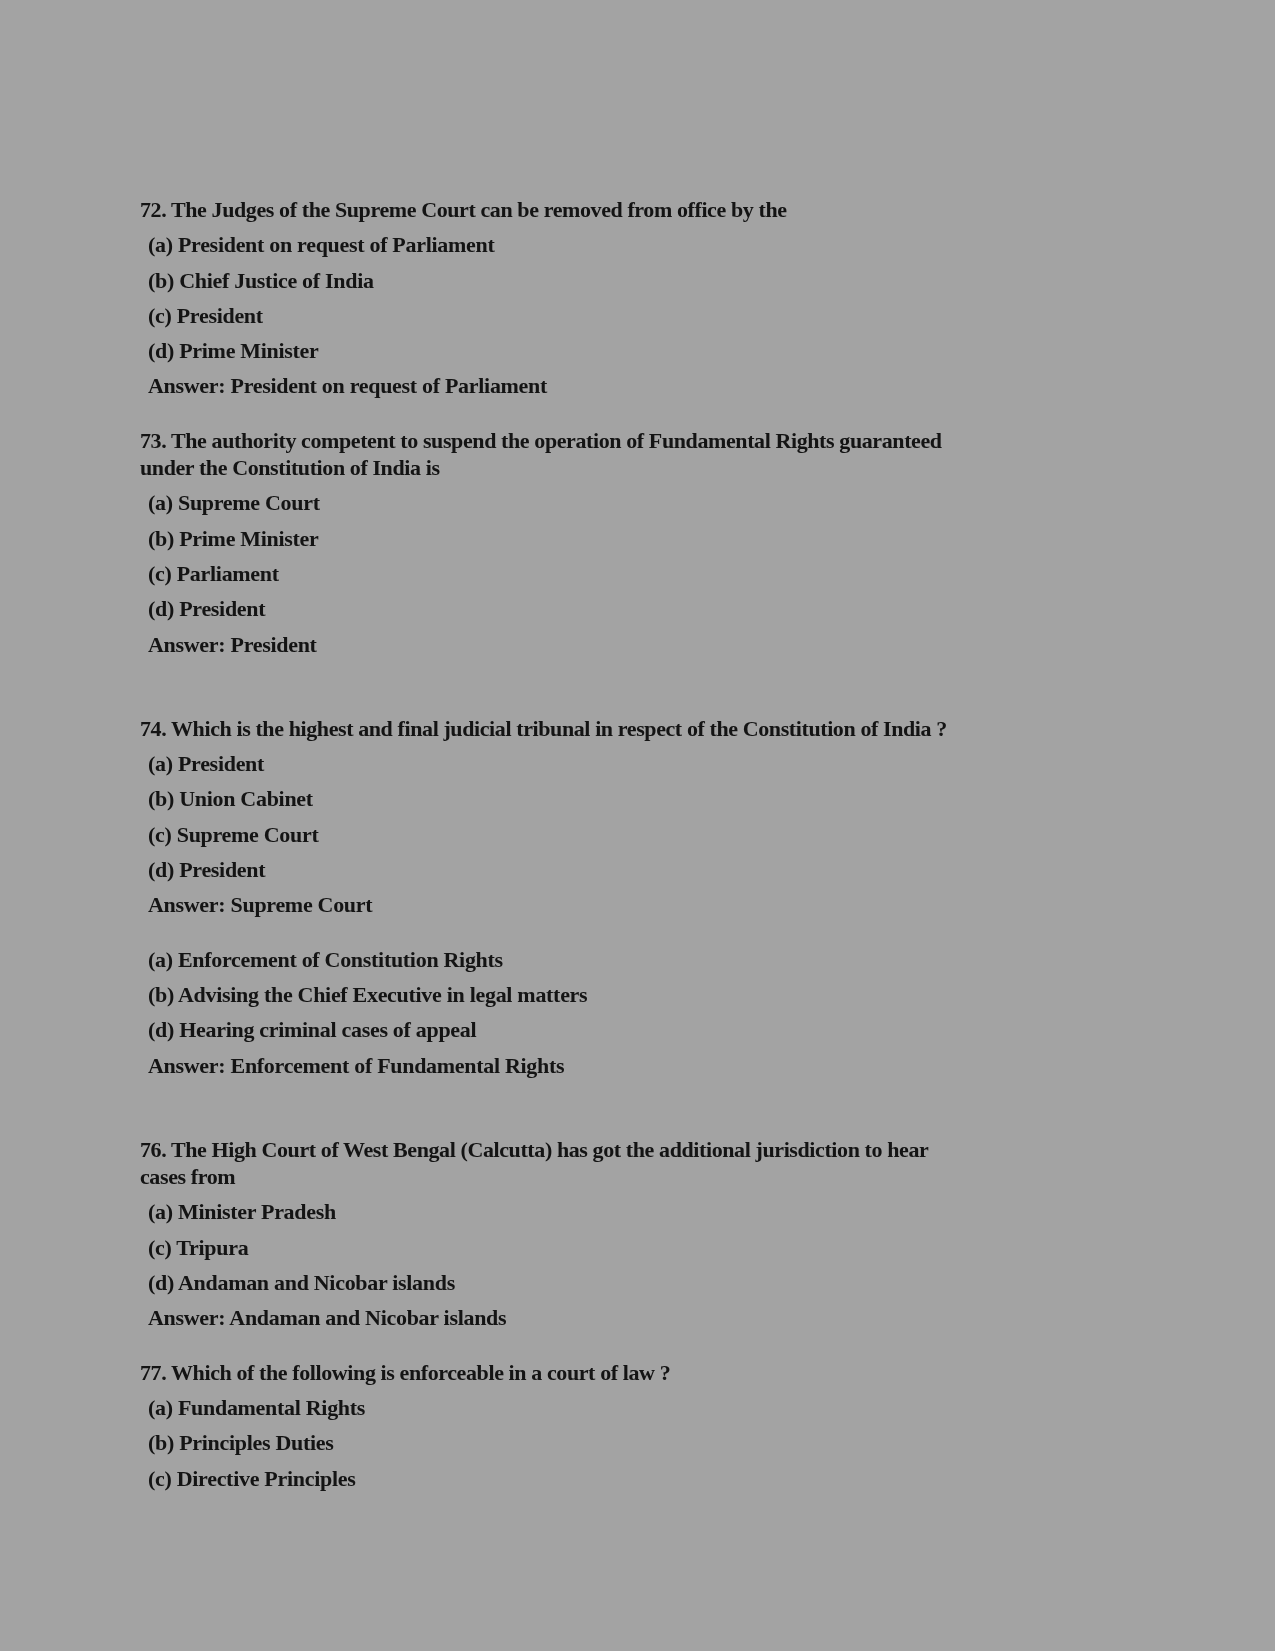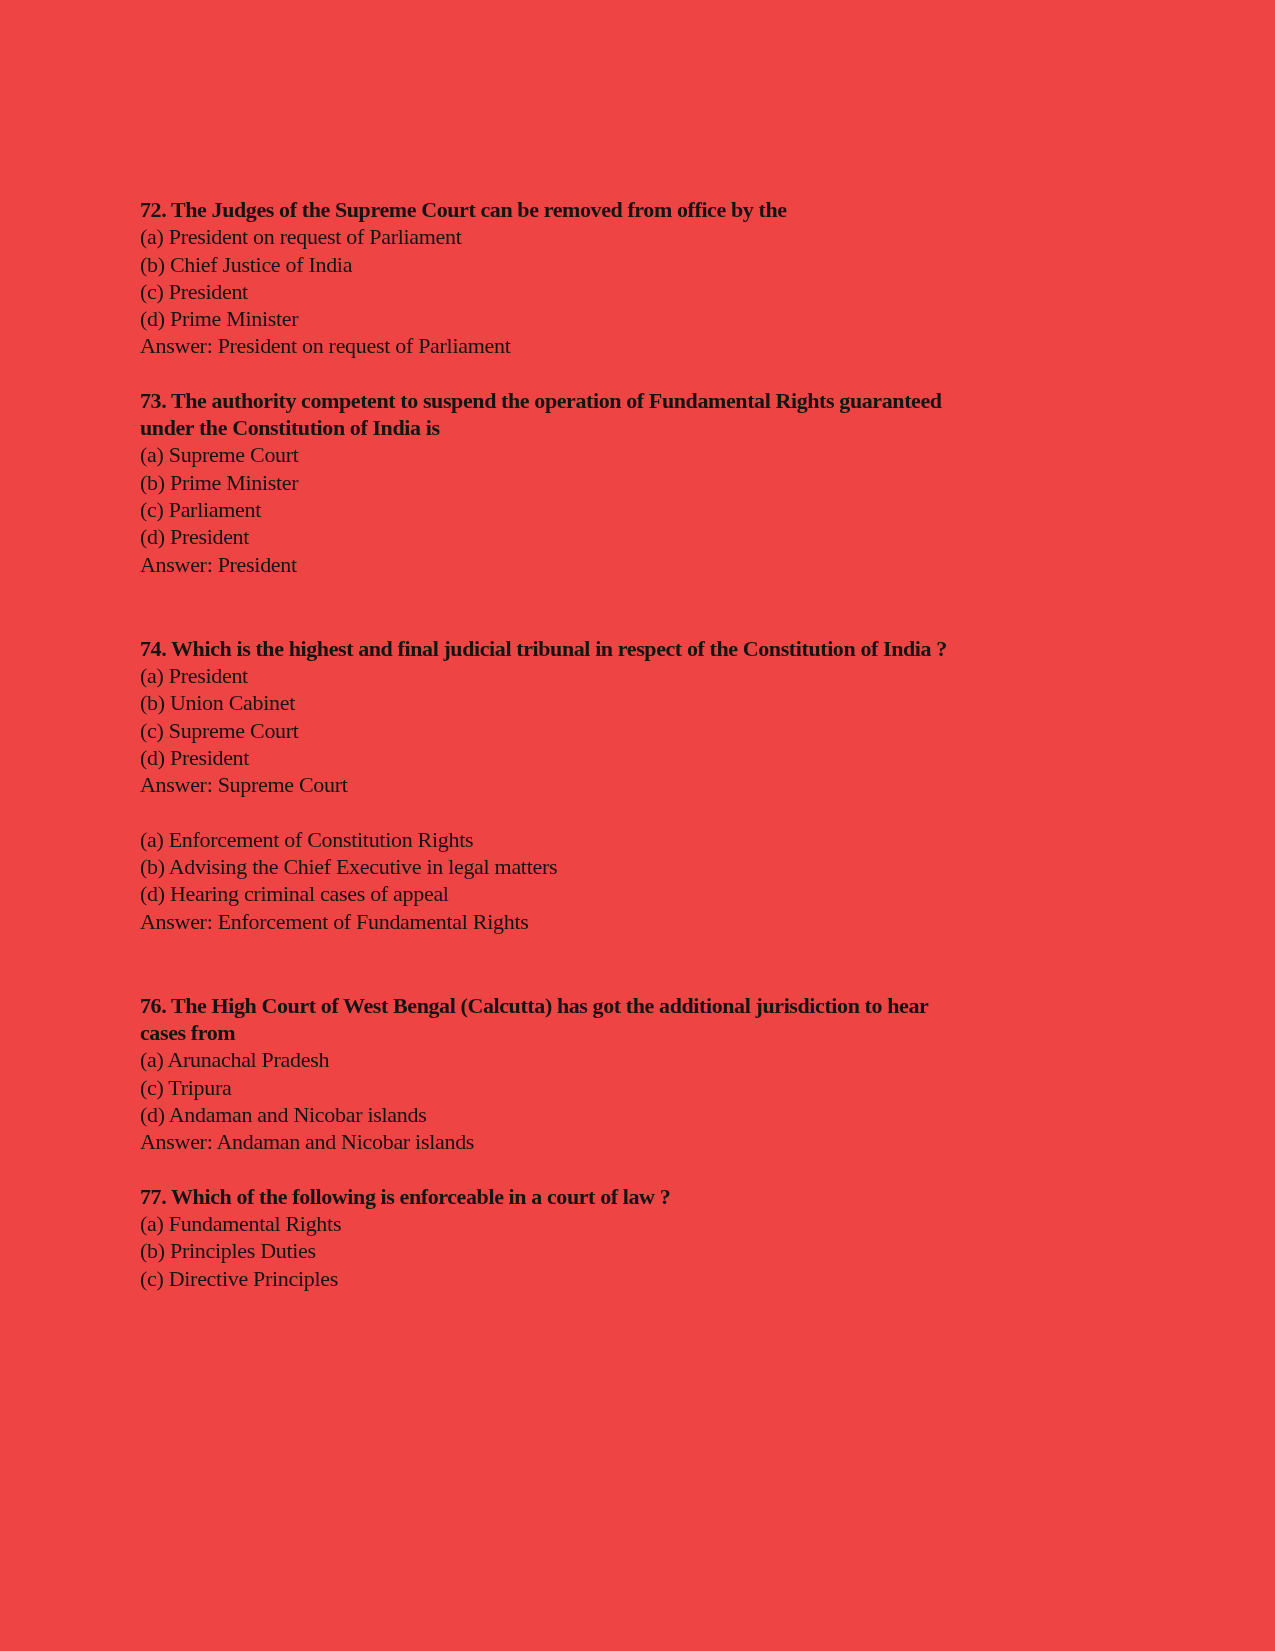--- a/index.html
+++ b/index.html
@@ -7,21 +7,21 @@
     padding: 0;
     background: #ffffff;
     width: 1275px;
     height: 1651px;
     overflow: hidden;
   }
   .page {
     position: relative;
     width: 1275px;
     height: 1651px;
-    background: #ef4444;
+    background: #a3a3a3;
     font-family: "Liberation Serif", "DejaVu Serif", serif;
     color: #141414;
   }
   .content {
     position: absolute;
     left: 140px;
     top: 196px;
     width: 1030px;
   }
   .question-block {
@@ -32,22 +32,22 @@
   }
   .q-title {
     margin: 0;
     font-weight: 700;
     font-size: 22px;
     line-height: 27.3px;
     letter-spacing: -0.4px;
     white-space: pre;
   }
   .q-option, .q-answer {
-    margin: 0;
-    font-weight: 400;
+    margin: 8px;
+    font-weight: 700;
     font-size: 22px;
     line-height: 27.3px;
     letter-spacing: -0.3px;
     white-space: pre;
   }
 </style>
 </head>
 <body>
 
 <div class="page">
@@ -84,21 +84,21 @@
     <div class="question-block gap-large">
       <p class="q-option">(a) Enforcement of Constitution Rights</p>
       <p class="q-option">(b) Advising the Chief Executive in legal matters</p>
       <p class="q-option">(d) Hearing criminal cases of appeal</p>
       <p class="q-answer">Answer: Enforcement of Fundamental Rights</p>
     </div>
 
     <div class="question-block">
       <p class="q-title">76. The High Court of West Bengal (Calcutta) has got the additional jurisdiction to hear
 cases from</p>
-      <p class="q-option">(a) Arunachal Pradesh</p>
+      <p class="q-option">(a) Minister Pradesh</p>
       <p class="q-option">(c) Tripura</p>
       <p class="q-option">(d) Andaman and Nicobar islands</p>
       <p class="q-answer">Answer: Andaman and Nicobar islands</p>
     </div>
 
     <div class="question-block">
       <p class="q-title">77. Which of the following is enforceable in a court of law ?</p>
       <p class="q-option">(a) Fundamental Rights</p>
       <p class="q-option">(b) Principles Duties</p>
       <p class="q-option">(c) Directive Principles</p>

